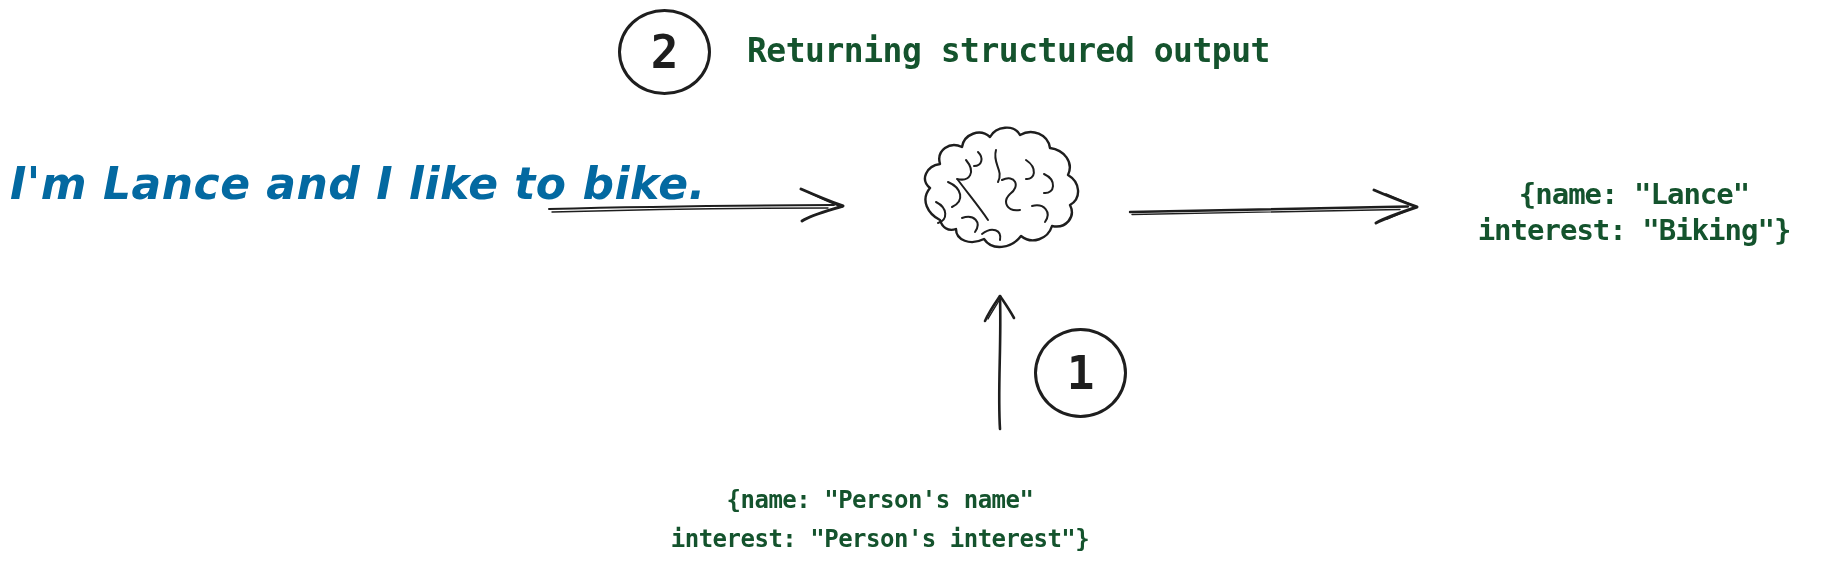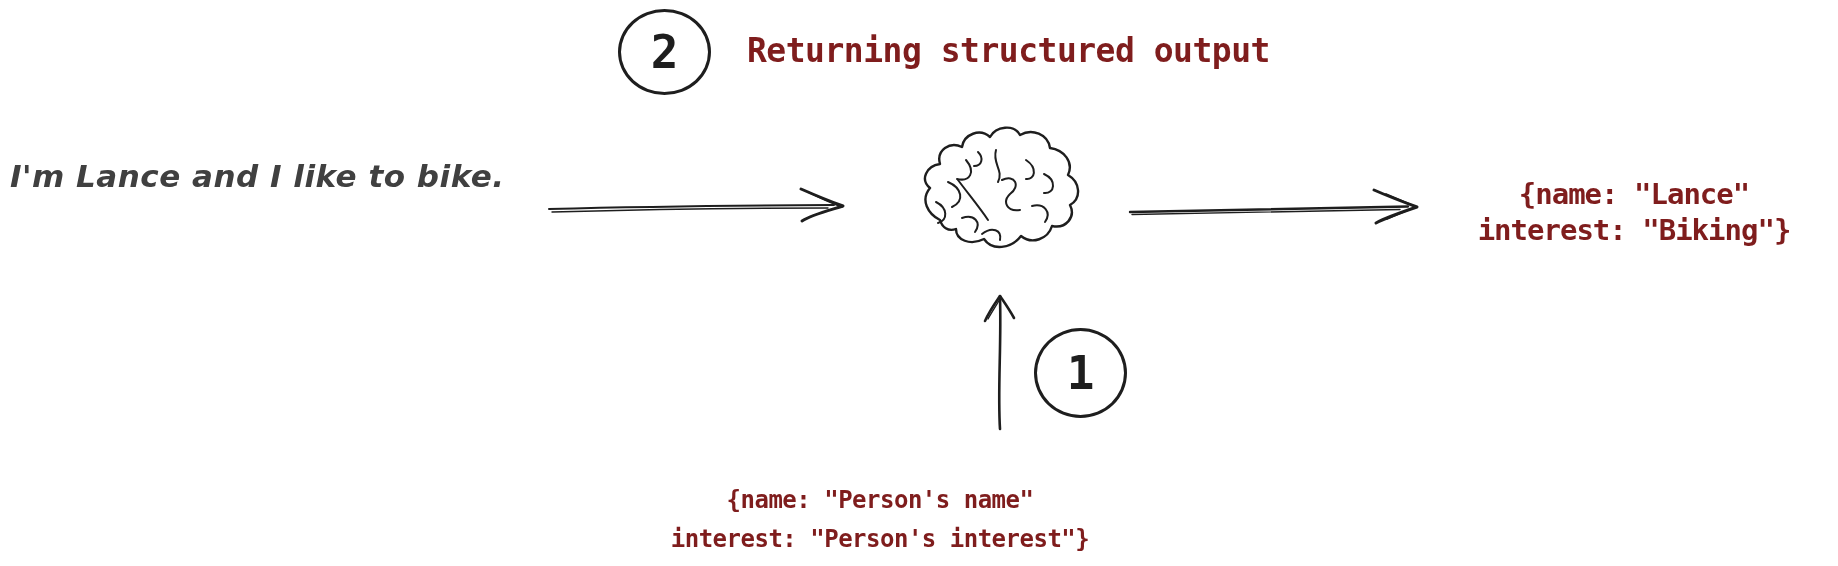--- a/index.html
+++ b/index.html
@@ -1,43 +1,43 @@
 <!DOCTYPE html>
 <html><head>
 <meta charset="utf-8">
 <style>
   * { margin:0; padding:0; box-sizing:border-box; }
   body { background:#ffffff; font-family:"DejaVu Sans Mono","Liberation Mono",monospace; }
   .canvas {
     position:relative; width:1838px; height:566px;
     background:#ffffff; overflow:hidden; color:#1e1e1e;
   }
-  .mono { font-family:"DejaVu Sans Mono","Liberation Mono",monospace; font-weight:600; color:#7f1d1d; }
+  .mono { font-family:"DejaVu Sans Mono","Liberation Mono",monospace; font-weight:600; color:#14532d; }
   .abs { position:absolute; }
 
   
   .step-circle {
     position:absolute; border:3.5px solid #1e1e1e; border-radius:50%;
     display:flex; align-items:center; justify-content:center;
     background:#ffffff;
   }
   .step-circle .num {
     font-family:"DejaVu Sans Mono","Liberation Mono",monospace;
     font-weight:700; font-size:46px; color:#1e1e1e; line-height:1;
   }
   #step2-circle { left:618px; top:9px;  width:93px; height:86px; }
   #step1-circle { left:1034px; top:328px; width:93px; height:90px; }
 
   #title-label {
     left:747px; top:31px; font-size:33px; letter-spacing:-0.5px; white-space:nowrap;
   }
   #input-text {
-    left:10px; top:158px; font-size:31px; white-space:nowrap;
+    left:10px; top:158px; font-size:44px; white-space:nowrap;
     font-family:"DejaVu Sans","Liberation Sans",sans-serif;
-    font-style:italic; font-weight:600; color:#404040; letter-spacing:0.5px;
+    font-style:italic; font-weight:600; color:#0369a1; letter-spacing:0.5px;
   }
   #output-block {
     left:1430px; top:176px; width:408px; text-align:center;
     font-size:29px; line-height:36px; letter-spacing:-1px; white-space:nowrap;
   }
   #schema-label {
     left:614px; top:354px; font-size:32px; letter-spacing:-0.5px; white-space:nowrap;
   }
   #schema-block {
     left:570px; top:481px; width:620px; text-align:center;

